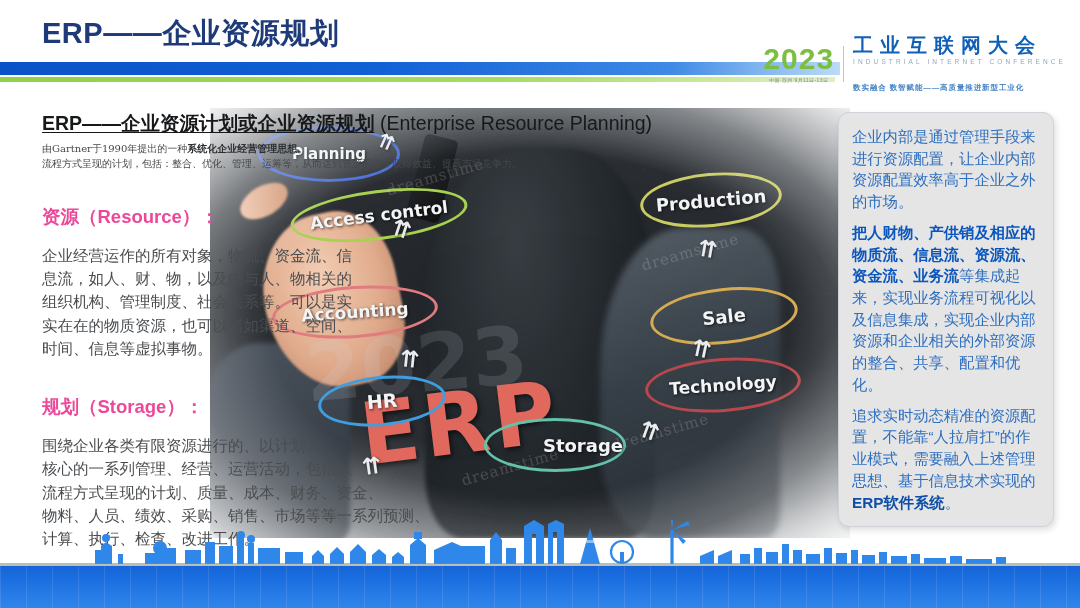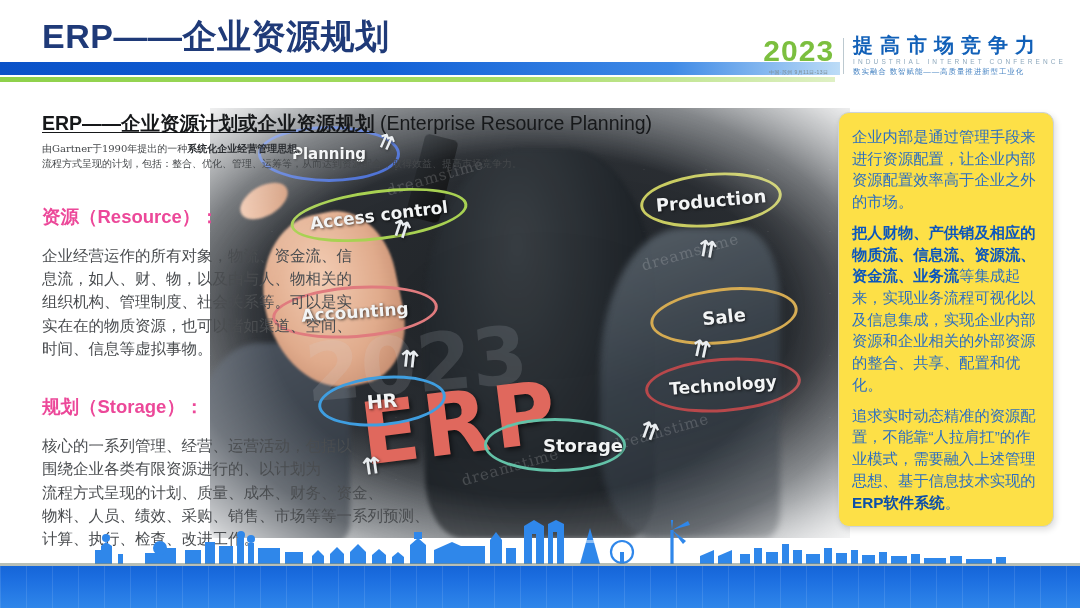--- a/index.html
+++ b/index.html
@@ -7,42 +7,42 @@
     width:1080px;height:608px;
     background:#ffffff;
     font-family:"Liberation Sans","DejaVu Sans",sans-serif;
     overflow:hidden;position:relative;
   }
   .slide{position:absolute;inset:0;background:#fff;overflow:hidden;}
 
   
   .hdr-title{
     position:absolute;left:42px;top:14px;
-    font-size:34px;font-weight:bold;color:#1f3a78;
+    font-size:29px;font-weight:bold;color:#1f3a78;
     letter-spacing:.5px;white-space:nowrap;
   }
   .hdr-rule{
     position:absolute;left:0;top:62px;width:840px;height:13px;
     background:linear-gradient(90deg,#0a52c8 0%,#1160d6 45%,#3f8ae6 80%,#bcdcf7 100%);
   }
   .hdr-rule2{
     position:absolute;left:0;top:77px;width:835px;height:5px;
     background:linear-gradient(90deg,#8ed14a 0%,#a6dc63 60%,#dff0c4 100%);
   }
 
   
   .logo{position:absolute;right:14px;top:34px;display:flex;align-items:center;gap:9px;}
   .logo-year{display:flex;flex-direction:column;align-items:center;}
   .logo-2023{font-size:30px;font-weight:bold;color:#7cbf3f;letter-spacing:1px;line-height:1;}
   .logo-sub1{font-size:5px;color:#7b8b93;letter-spacing:.4px;margin-top:3px;}
   .logo-div{width:1px;height:36px;background:#bcc9d0;}
   .logo-right{display:flex;flex-direction:column;}
   .logo-cn{font-size:20px;font-weight:bold;color:#1160b8;letter-spacing:7px;line-height:1.1;}
   .logo-en{font-size:6.5px;color:#8fa9bd;letter-spacing:3.1px;margin-top:2px;}
-  .logo-tag{font-size:7.5px;color:#4a86c4;letter-spacing:.9px;margin-top:2px;font-weight:normal;}
+  .logo-tag{font-size:7.5px;color:#4a86c4;letter-spacing:.9px;margin-top:18px;font-weight:bold;}
 
   
   .photo{
     position:absolute;left:210px;top:108px;width:640px;height:430px;
     background:
       radial-gradient(ellipse 120% 90% at 52% 46%, rgba(22,26,30,.97) 0%, rgba(30,34,39,.95) 38%, rgba(58,64,70,.72) 60%, rgba(150,158,165,.28) 80%, rgba(255,255,255,0) 93%);
     -webkit-mask-image:radial-gradient(ellipse 78% 78% at 50% 50%, #000 52%, rgba(0,0,0,.75) 70%, rgba(0,0,0,0) 96%);
             mask-image:radial-gradient(ellipse 78% 78% at 50% 50%, #000 52%, rgba(0,0,0,.75) 70%, rgba(0,0,0,0) 96%);
   }
   .ph-tex{position:absolute;inset:0;
@@ -93,21 +93,21 @@
   .para{font-size:10px;color:#45484b;line-height:1.42;margin-top:7px;
     font-family:"DejaVu Serif","Liberation Serif",serif;}
   .para .b{font-weight:bold;color:#2c2f33;}
   .sec-h{font-size:18.5px;font-weight:bold;color:#ec4899;margin-top:33px;}
   .p2{font-size:15.5px;color:#4a4d50;line-height:1.5;margin-top:16px;
     font-family:"DejaVu Serif","Liberation Serif",serif;}
 
   
   .callout{
     position:absolute;left:838px;top:112px;width:216px;height:415px;
-    border:1.6px solid #cdd3d8;border-radius:11px;background:#fde047;
+    border:1.6px solid #cdd3d8;border-radius:11px;background:#e5e5e5;
     box-shadow:2px 3px 6px rgba(0,0,0,.13);
     padding:13px 12px 10px 13px;box-sizing:border-box;
   }
   .c-p{font-size:15.3px;color:#2e6fc0;line-height:1.42;margin-bottom:9px;}
   .c-p b{color:#0d4fa8;font-weight:bold;}
   .c-p .bb{color:#0b56bd;font-weight:bold;}
 
   
   .footer{position:absolute;left:0;bottom:0;width:1080px;height:42px;
     background:linear-gradient(180deg,#1565d8 0%,#1c6ee0 30%,#2f86ea 100%);}
@@ -125,21 +125,21 @@
   <div class="hdr-rule"></div>
   <div class="hdr-rule2"></div>
 
   <div class="logo">
     <div class="logo-year">
       <div class="logo-2023">2023</div>
       <div class="logo-sub1">中国·苏州  9月11日-13日</div>
     </div>
     <div class="logo-div"></div>
     <div class="logo-right">
-      <div class="logo-cn">提高市场竞争力</div>
+      <div class="logo-cn">工业互联网大会</div>
       <div class="logo-en">INDUSTRIAL INTERNET CONFERENCE</div>
       <div class="logo-tag">数实融合  数智赋能——高质量推进新型工业化</div>
     </div>
   </div>
 
   <div class="photo">
     <div class="ph-tex"></div>
     <div class="suit"></div>
     <div class="shoulder"></div>
     <div class="arm"></div>
@@ -205,22 +205,22 @@
     <div class="p2">
       <div>企业经营运作的所有对象，物流、资金流、信</div>
       <div class="u">息流，如人、财、物，以及由与人、物相关的</div>
       <div class="u">组织机构、管理制度、社会关系等。可以是实</div>
       <div>实在在的物质资源，也可以诸如渠道、空间、</div>
       <div>时间、信息等虚拟事物。</div>
     </div>
 
     <div class="sec-h">规划（Storage）：</div>
     <div class="p2">
+      <div class="u">围绕企业各类有限资源进行的、以计划为</div>
       <div class="u">核心的一系列管理、经营、运营活动，包括以</div>
-      <div class="u">围绕企业各类有限资源进行的、以计划为</div>
       <div class="u">流程方式呈现的计划、质量、成本、财务、资金、</div>
       <div>物料、人员、绩效、采购、销售、市场等等一系列预测、</div>
       <div>计算、执行、检查、改进工作。</div>
     </div>
   </div>
 
   <div class="callout">
     <div class="c-p">企业内部是通过管理手段来进行资源配置，让企业内部资源配置效率高于企业之外的市场。</div>
     <div class="c-p">
       <span class="bb">把</span><span class="bb">人财物、产供销及相应的物质流、信息流、资源流、资金流、业务流</span><span>等集成起来，实现业务流程可视化以及信息集成，实现企业内部资源和企业相关的外部资源的整合、共享、配置和优化。</span>

